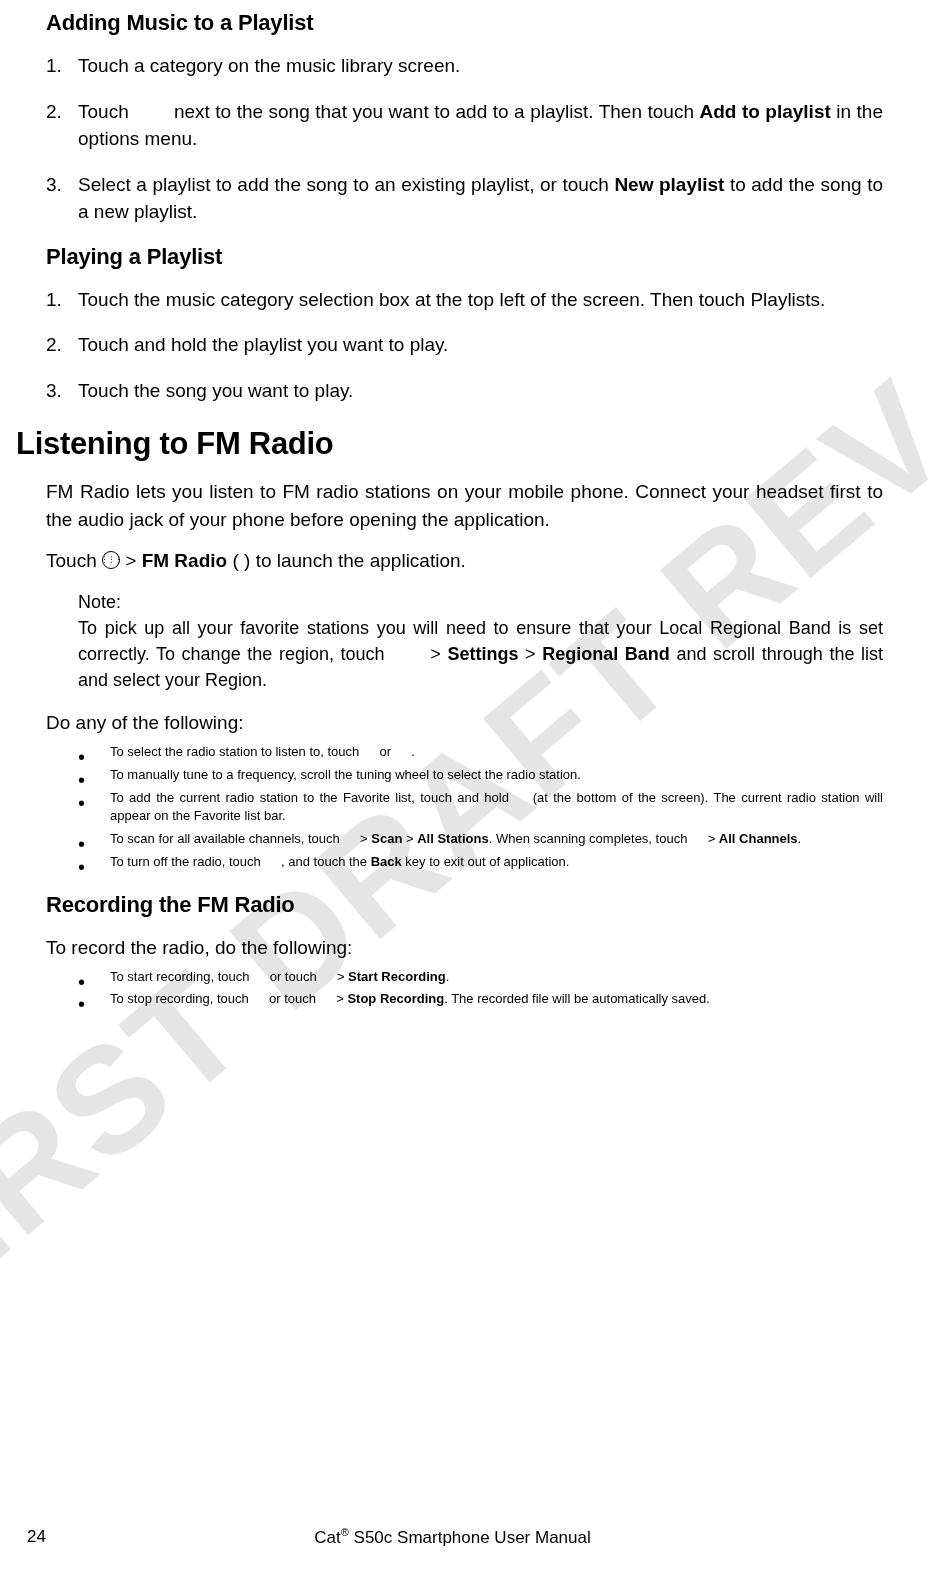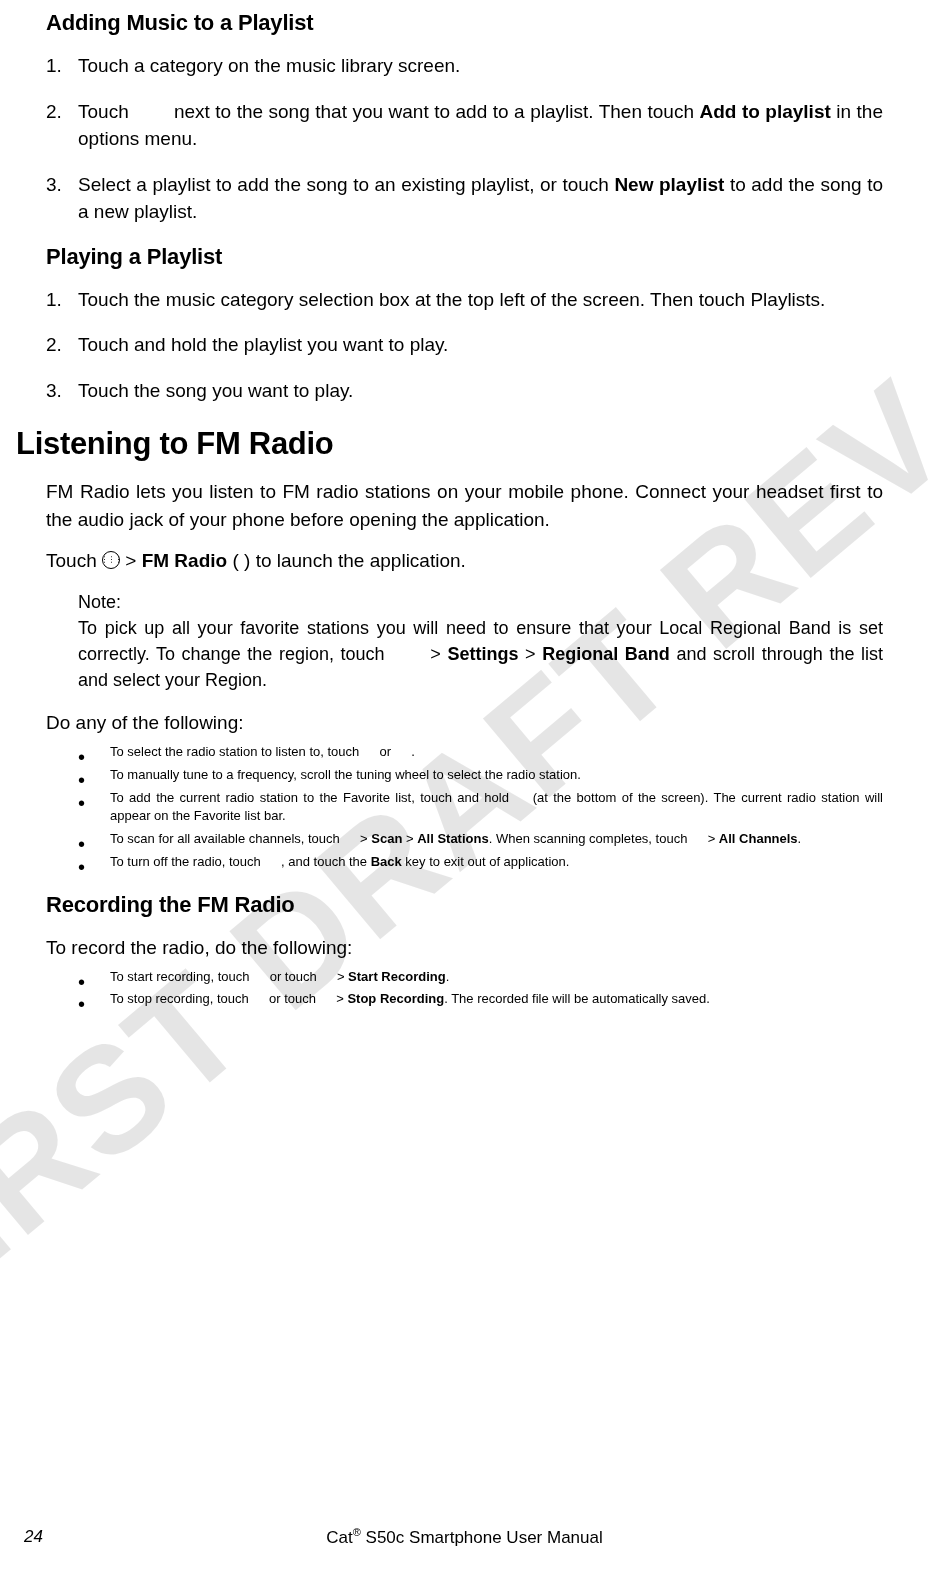--- a/index.html
+++ b/index.html
@@ -139,23 +139,21 @@
     position: absolute;
     bottom: 44px;
     left: 0;
     width: 100%;
     display: flex;
     align-items: center;
     font-size: 17px;
   }
   .footer .pagenum {
     width: 46px;
-    text-align: left;
-    padding-left: 24px;
-    font-style: italic;
+    text-align: right;
   }
   .footer .title {
     flex: 1;
     text-align: center;
   }
   sup { font-size: 0.65em; vertical-align: super; }
   .gap { display: inline-block; width: 1.8em; }
   .gap-sm { display: inline-block; width: 1em; }
 </style>
 </head>

